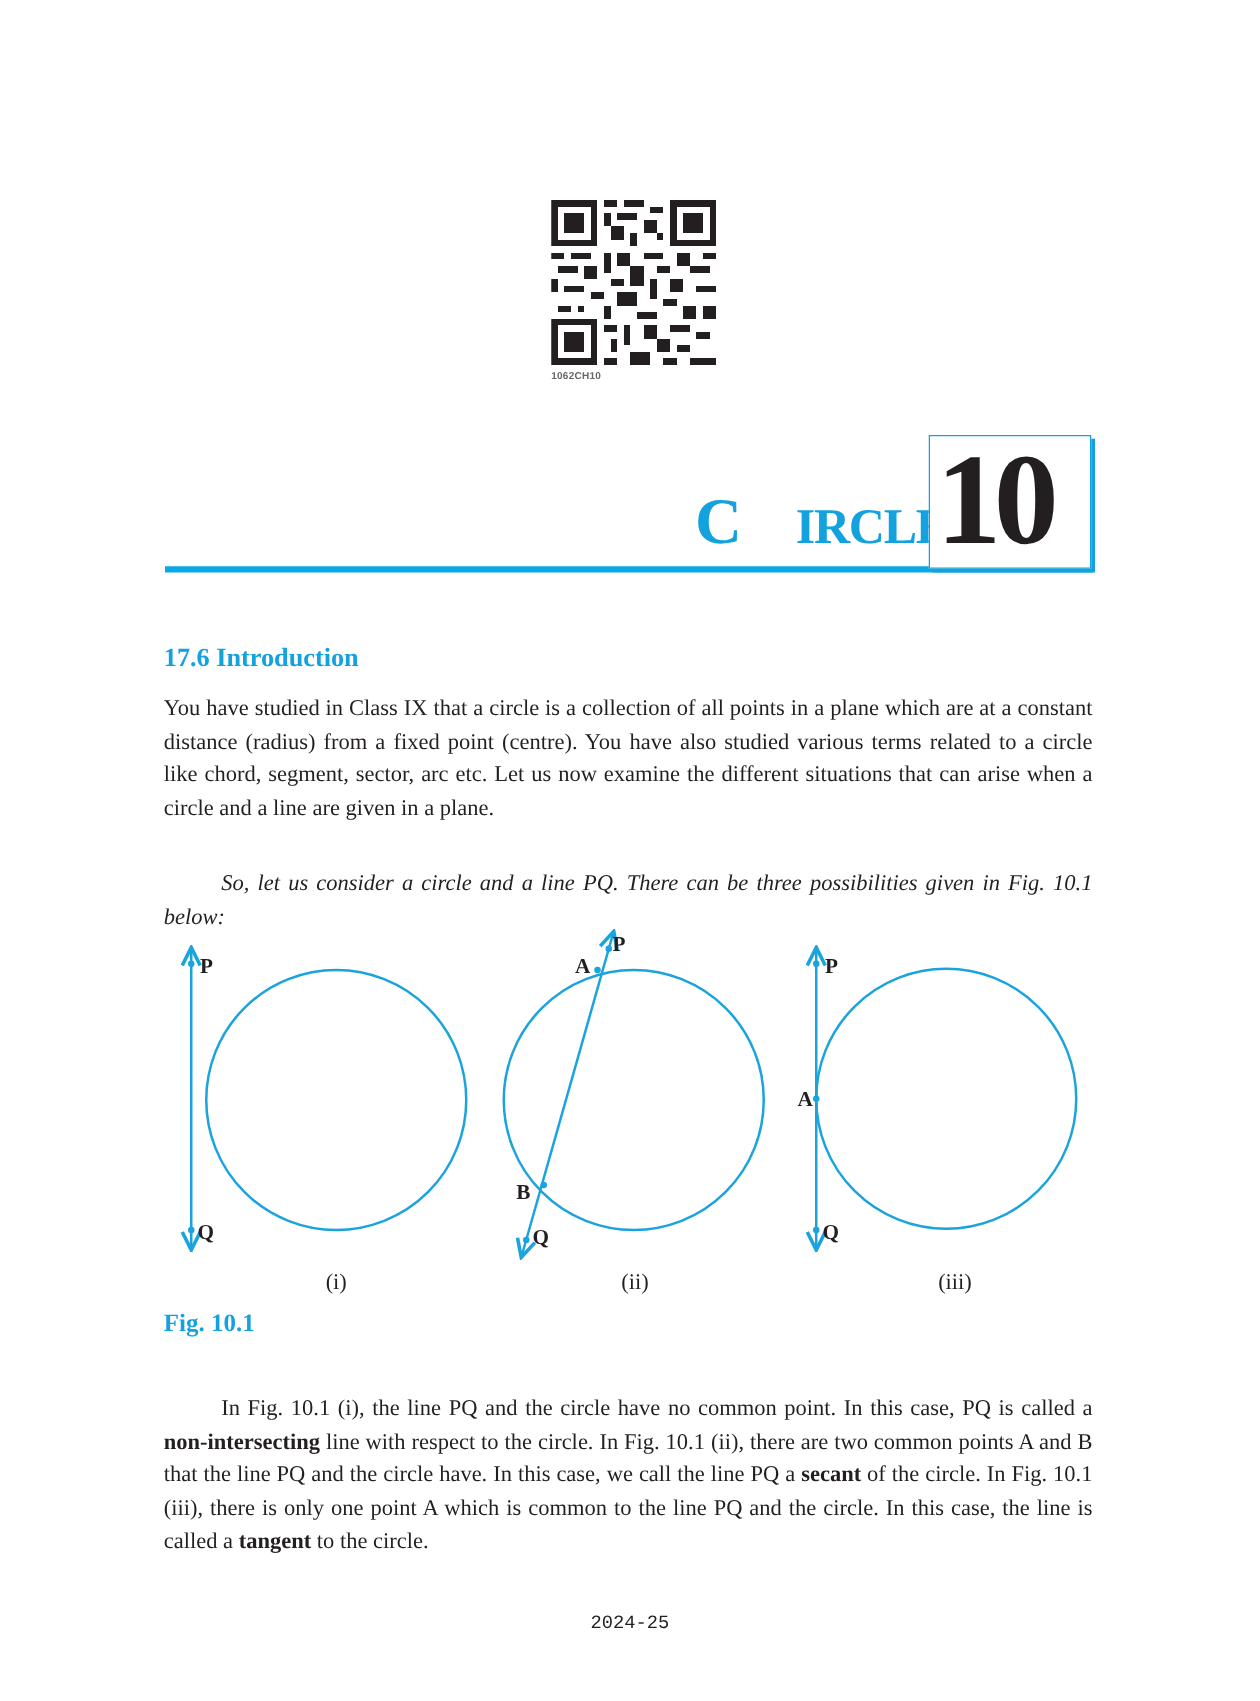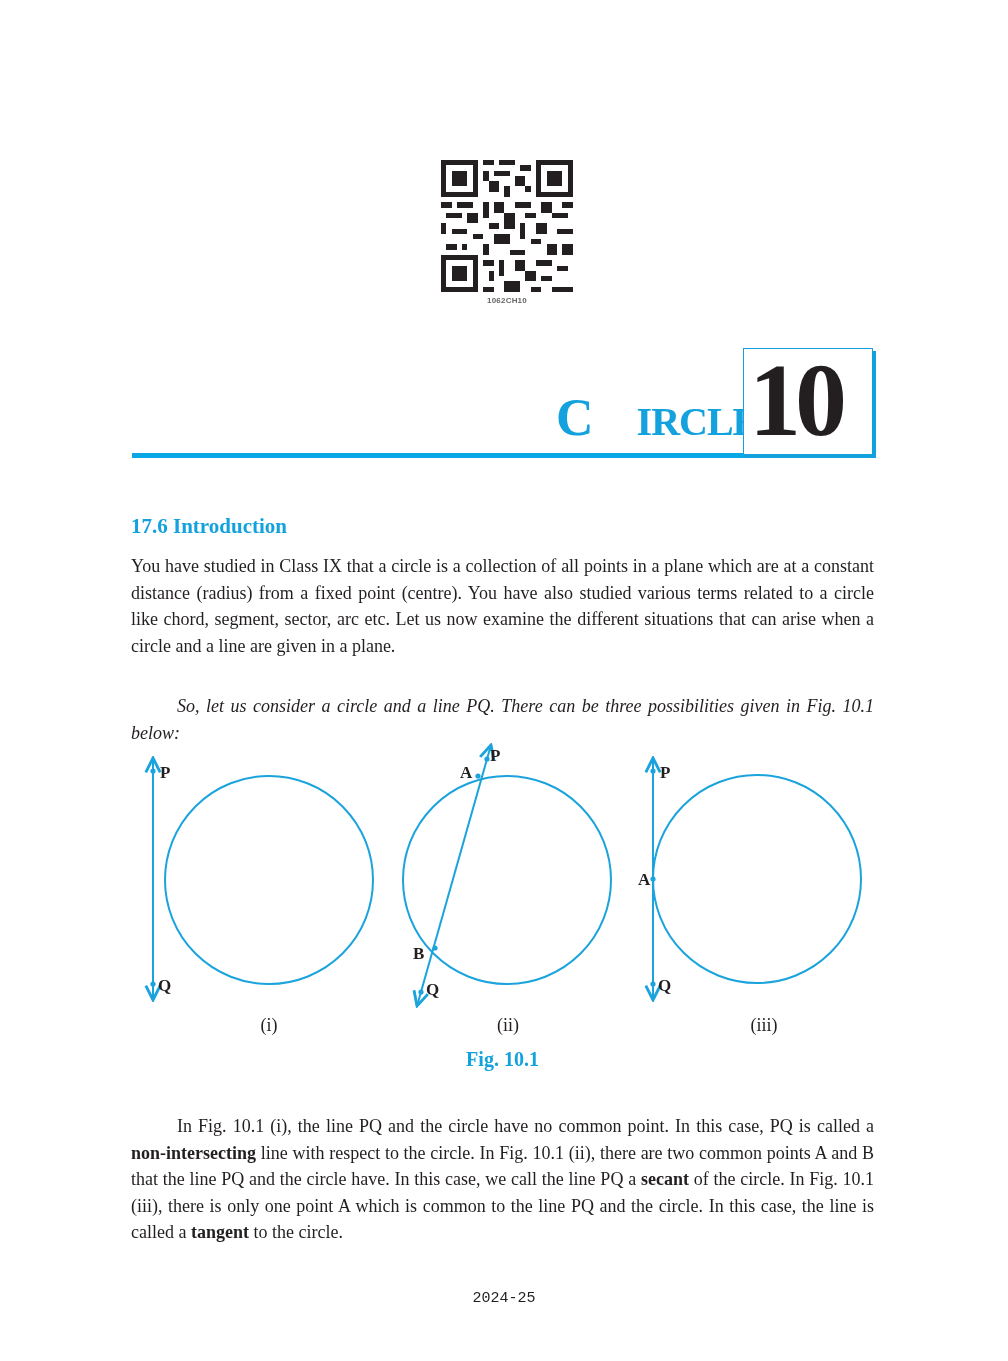--- a/index.html
+++ b/index.html
@@ -1,32 +1,32 @@
 <!DOCTYPE html>
 <html><head>
 <meta charset="utf-8">
 <style>
   html,body{margin:0;padding:0;background:#fff;}
   body{width:1008px;height:1361px;position:relative;overflow:hidden;font-family:"Liberation Serif","DejaVu Serif",serif;color:#231f20;}
   .abs{position:absolute;}
   #qr{left:441px;top:160px;width:132px;height:132px;}
-  #qr-code{left:441px;top:296px;width:132px;text-align:center;font-family:"Liberation Sans","DejaVu Sans",sans-serif;font-size:8px;font-weight:bold;color:#666;letter-spacing:0.2px;}
+  #qr-code{left:441px;top:296px;width:132px;text-align:left;font-family:"Liberation Sans","DejaVu Sans",sans-serif;font-size:8px;font-weight:bold;color:#666;letter-spacing:0.2px;}
   #chap-rule{left:132px;top:453px;width:742px;height:5px;background:#0aa7e6;}
   #chap-title{left:556px;top:392px;font-weight:bold;color:#13a2dd;line-height:1;white-space:nowrap;}
   #chap-title .big{font-size:52px;}
   #chap-title .small{font-size:40px;letter-spacing:-1px;margin-left:43px;}
   #chap-box{left:743px;top:348px;width:128px;height:105px;border:1.5px solid #13a2dd;box-shadow:3px 3px 0 #13a2dd;background:#fff;}
   #chap-num{left:743px;top:345px;width:104px;text-align:center;font-weight:bold;font-size:104px;letter-spacing:-6px;line-height:1.05;color:#231f20;}
   #sec-head{left:131px;top:514px;font-weight:bold;font-size:21px;color:#13a2dd;}
   .para{left:131px;width:743px;font-size:18px;line-height:26.5px;text-align:justify;}
   #p1{top:553px;}
   #p2{top:693px;text-indent:46px;font-style:italic;}
   #p3{top:1113px;text-indent:46px;}
   #fig{left:131px;top:742px;width:743px;height:300px;}
-  #fig-caption{left:131px;width:743px;top:1048px;text-align:center;font-weight:bold;font-size:20px;color:#13a2dd;}
+  #fig-caption{left:131px;width:743px;top:1048px;text-align:left;font-weight:bold;font-size:20px;color:#13a2dd;}
   #footer{left:0;width:1008px;top:1290px;text-align:center;font-family:Liberation Mono, monospace;font-size:15px;color:#231f20;}
   b{font-weight:bold;}
 </style>
 </head>
 <body>
 
 <svg id="qr" class="abs" viewBox="0 0 25 25" shape-rendering="crispEdges">
   <rect width="25" height="25" fill="#fff"></rect>
   <g fill="#231f20">
     <rect x="0" y="0" width="7" height="7"></rect>

